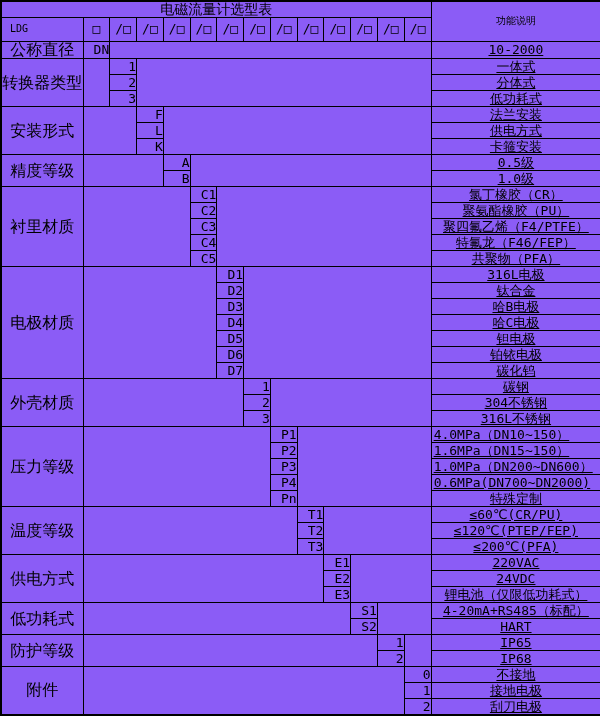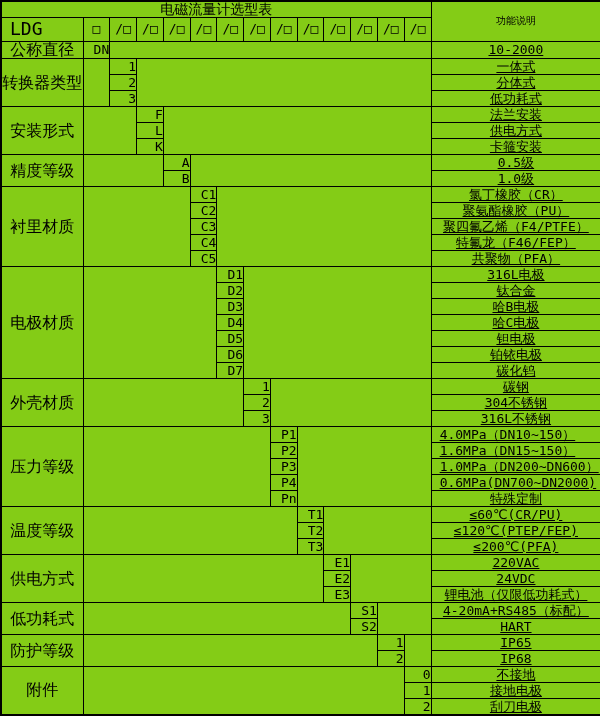--- a/index.html
+++ b/index.html
@@ -1,44 +1,44 @@
 <!DOCTYPE html>
 <html><head>
 <meta charset="utf-8">
 <style>
   html,body{margin:0;padding:0;background:#fff;}
   .page{
-    width:600px;height:716px;background:#84cc16;overflow:hidden;
+    width:600px;height:716px;background:#8b5cf6;overflow:hidden;
     font-family:"DejaVu Sans Mono","DejaVu Sans","Liberation Sans",sans-serif;
     color:#000;
   }
   table.sel-table{
     border-collapse:collapse;table-layout:fixed;
     width:600px;height:716px;
     border:2px solid #000;
   }
   td{
     border:1px solid #000;
     padding:0;margin:0;
     font-size:13px;line-height:1.05;
     text-align:center;vertical-align:middle;
     overflow:hidden;white-space:nowrap;
   }
   tr.title-row{height:15px;}
   tr.ldg-row{height:24px;}
   tr.data-row{height:16px;}
   td.title{font-size:14px;font-weight:normal;}
   td.fn-header{font-size:10px;}
-  td.ldg-cell{text-align:left;padding-left:8px;font-size:18px;}
+  td.ldg-cell{text-align:left;padding-left:8px;font-size:10px;}
   td.code-box{font-size:13px;}
   td.label{font-size:16px;}
   td.code{font-size:13px;text-align:right;}
   td.spacer{}
   td.desc{font-size:13px;text-decoration:underline;}
-  td.desc.left{text-align:left;padding-left:8px;}
+  td.desc.left{text-align:left;padding-left:2px;}
 </style>
 </head>
 <body>
 
 <div class="page">
   <table class="sel-table">
     <colgroup>
       <col style="width:82px">
       <col span="13" style="width:26.77px">
       <col style="width:170px">

